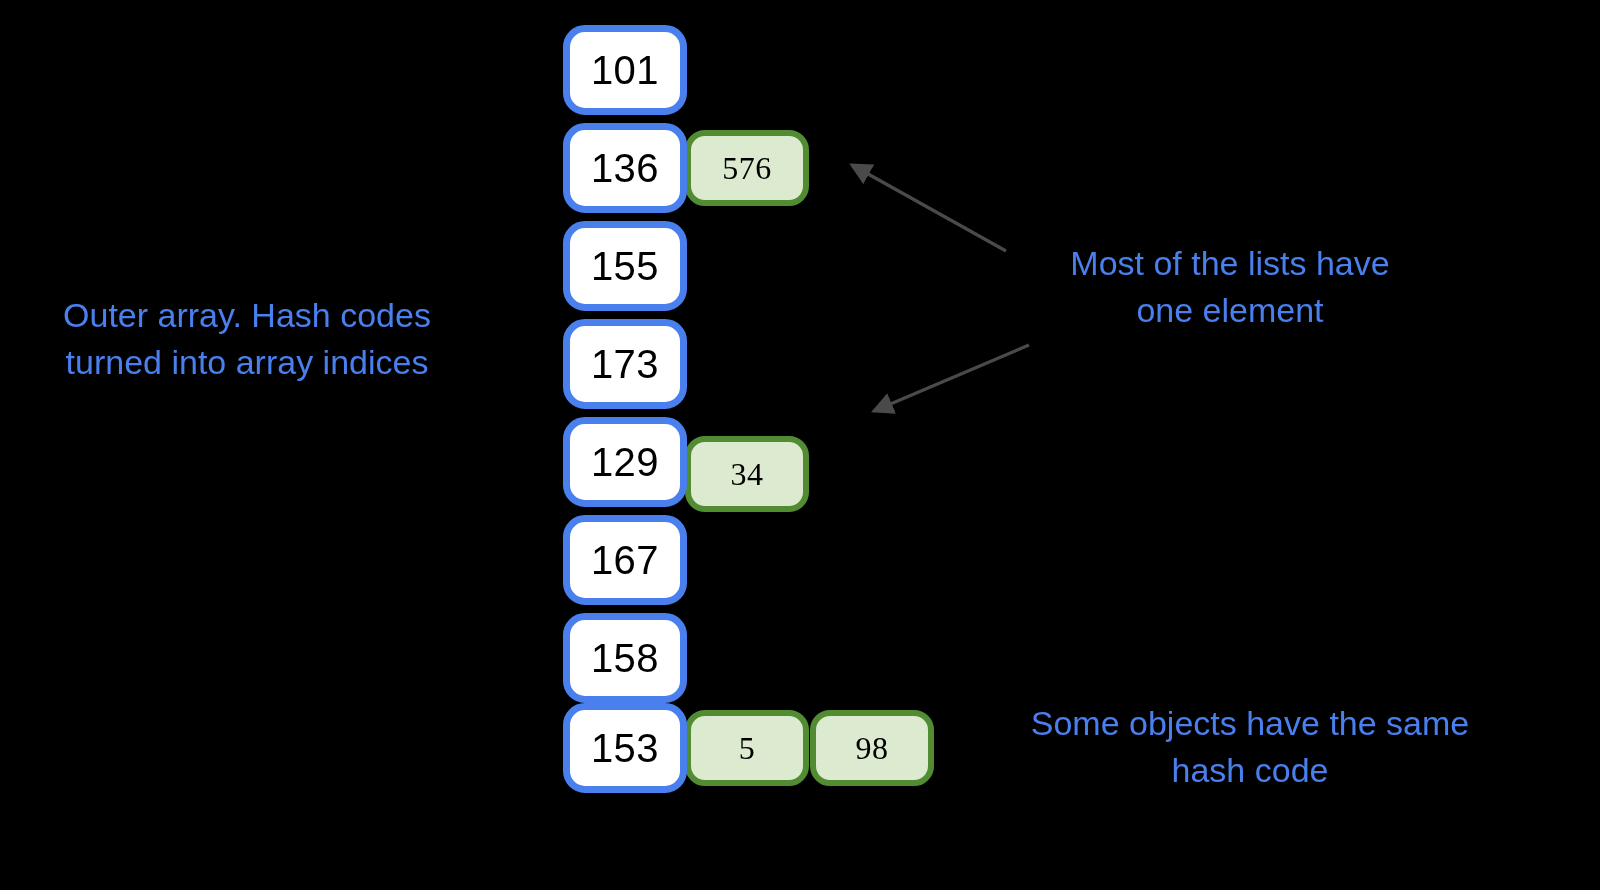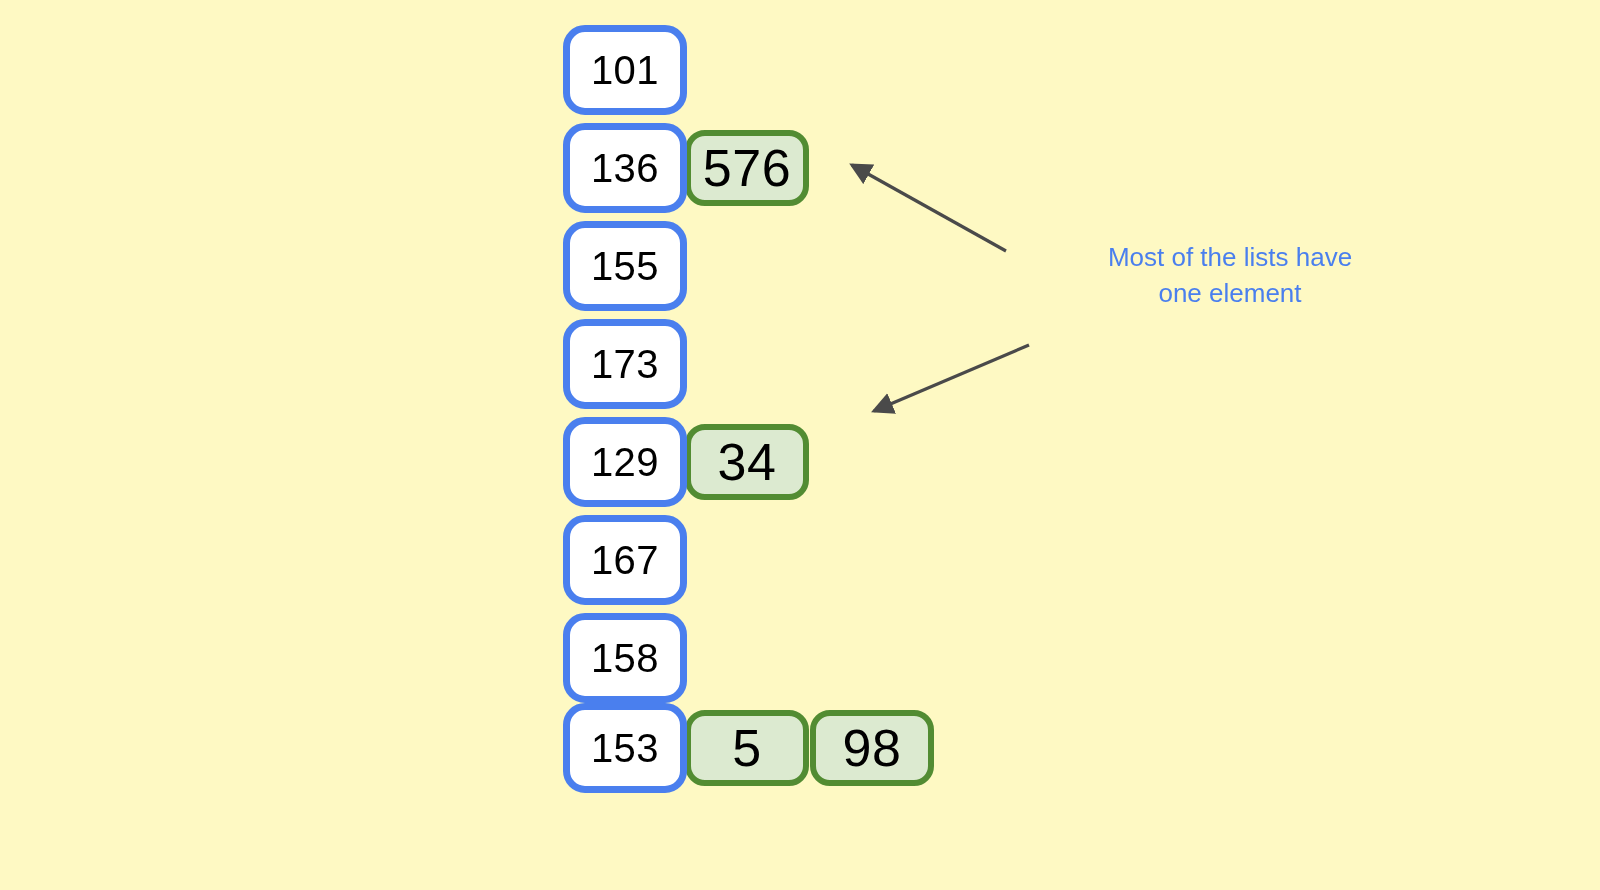--- a/index.html
+++ b/index.html
@@ -8,21 +8,21 @@
     padding: 0;
     background: #ffffff;
   }
   body {
     font-family: "Liberation Sans", sans-serif;
   }
   #canvas {
     position: relative;
     width: 1600px;
     height: 890px;
-    background: #fef9c3;
+    background: #000000;
     overflow: hidden;
   }
 
   
   .bucket-row {
     position: absolute;
     left: 563px;
     height: 90px;
   }
   .index-cell {
@@ -55,32 +55,32 @@
     box-sizing: border-box;
     border: 6px solid #528c32;
     border-radius: 20px;
     background: #dcead0;
     display: flex;
     align-items: center;
     justify-content: center;
     z-index: 1;
   }
   .entry-cell .cell-text {
-    font-size: 52px;
+    font-size: 32px;
     line-height: 1;
     color: #000000;
     letter-spacing: 0.5px;
-    font-family: Liberation Sans, sans-serif;
+    font-family: Liberation Serif, serif;
   }
 
   
   .annotation {
     position: absolute;
     color: #4a7fee;
-    font-size: 26px;
+    font-size: 34px;
     line-height: 1.38;
     text-align: center;
     font-family: "Liberation Sans", sans-serif;
     white-space: pre-line;
   }
   #annotation-outer-array {
     left: 18px;
     top: 292px;
     width: 458px;
   }
@@ -135,21 +135,21 @@
   <div class="bucket-row" id="row-3" style="top:319px;">
     <div class="index-cell">
       <span class="cell-text">173</span>
     </div>
   </div>
 
   <div class="bucket-row" id="row-4" style="top:417px;">
     <div class="index-cell">
       <span class="cell-text">129</span>
     </div>
-    <div class="entry-cell" style="left:122px;">
+    <div class="entry-cell" style="left:122px;margin-top:12px;">
       <span class="cell-text">34</span>
     </div>
   </div>
 
   <div class="bucket-row" id="row-5" style="top:515px;">
     <div class="index-cell">
       <span class="cell-text">167</span>
     </div>
   </div>
 
@@ -164,24 +164,28 @@
       <span class="cell-text">153</span>
     </div>
     <div class="entry-cell" style="left:122px;">
       <span class="cell-text">5</span>
     </div>
     <div class="entry-cell" style="left:247px;">
       <span class="cell-text">98</span>
     </div>
   </div>
 
+  <div class="annotation" id="annotation-outer-array">Outer array. Hash codes
+turned into array indices</div>
 
   <div class="annotation" id="annotation-most-lists">Most of the lists have
 one element</div>
 
+  <div class="annotation" id="annotation-same-hash">Some objects have the same
+hash code</div>
 
   <svg id="arrow-layer" viewBox="0 0 1600 890">
     <defs>
       <marker id="arrowhead" markerWidth="7" markerHeight="7" refX="6" refY="3.5" orient="auto" markerUnits="strokeWidth">
         <polygon points="0 0, 7 3.5, 0 7" fill="#4a4a4a"></polygon>
       </marker>
     </defs>
     <line id="arrow-to-bucket-102" x1="1006" y1="251" x2="852" y2="165" stroke="#4a4a4a" stroke-width="3.2" marker-end="url(#arrowhead)"></line>
     <line id="arrow-to-bucket-105" x1="1029" y1="345" x2="874" y2="411" stroke="#4a4a4a" stroke-width="3.2" marker-end="url(#arrowhead)"></line>
   </svg>

